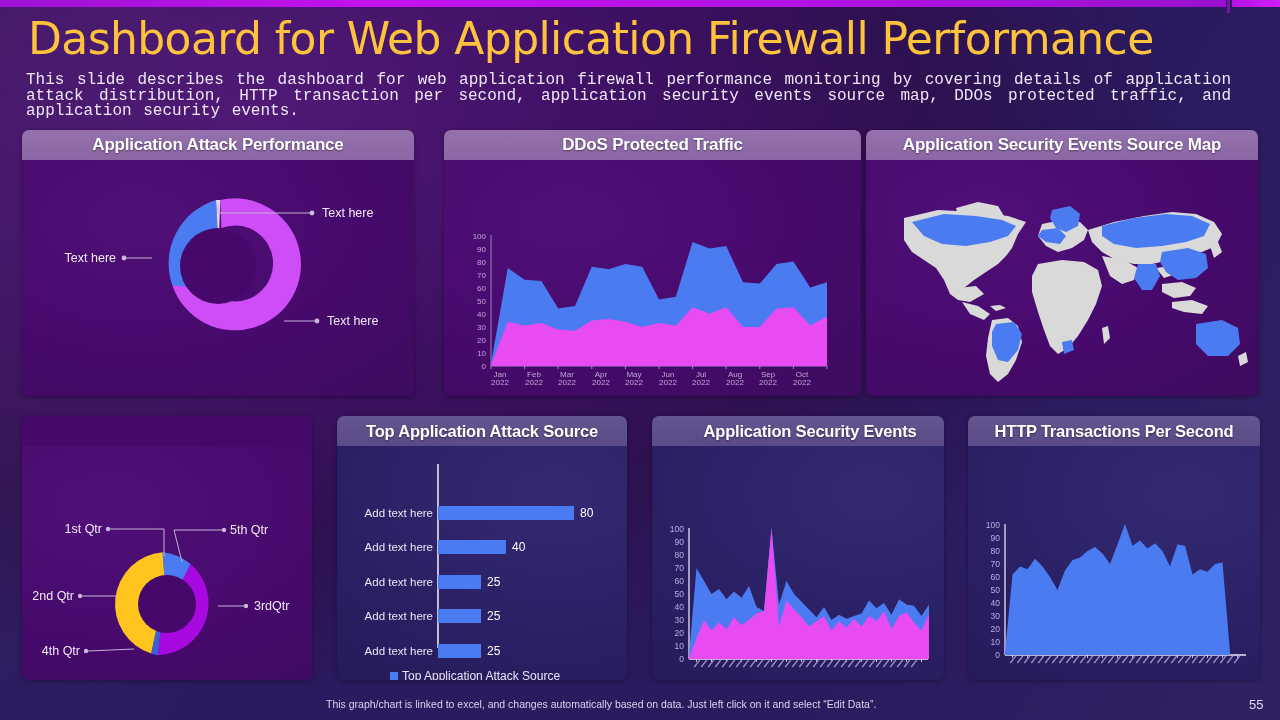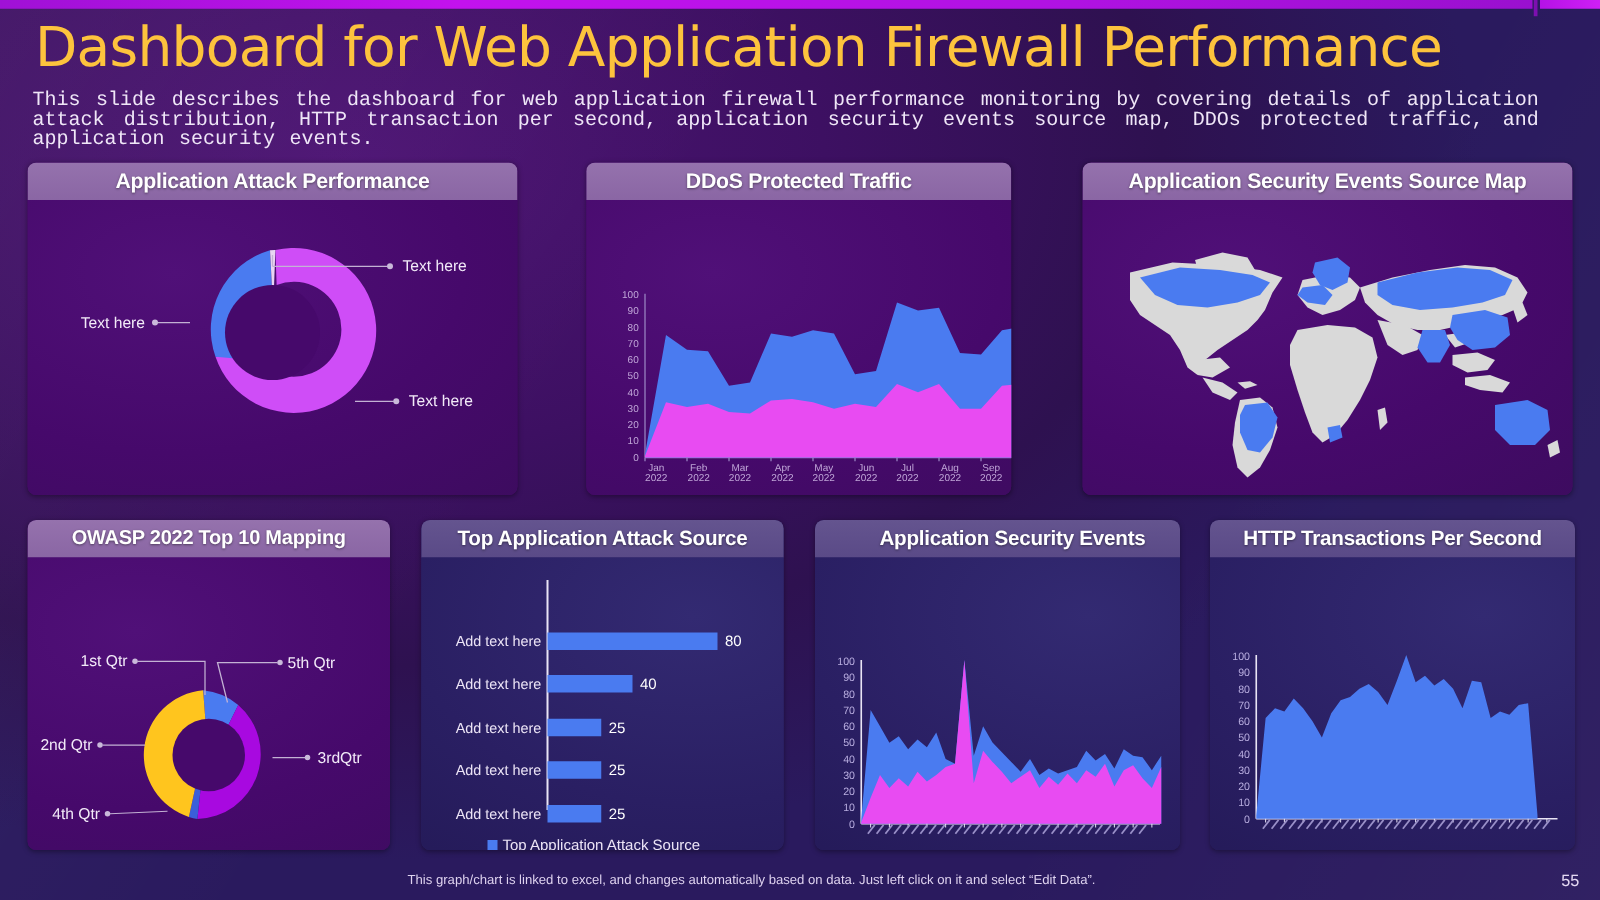--- a/index.html
+++ b/index.html
@@ -113,21 +113,21 @@
           <path class="leader-line" d="M 262 161 L 293 161"></path>
           <circle class="leader-dot" cx="295" cy="161" r="2.4"></circle>
         </g>
         <text class="leader-txt" x="300" y="57">Text here</text>
         <text class="leader-txt" x="94" y="102" text-anchor="end">Text here</text>
         <text class="leader-txt" x="305" y="165">Text here</text>
       </svg>
     </div>
   </div>
 
-  <div class="panel p-purple" style="left:469px;top:130px;width:340px;height:266px;">
+  <div class="panel p-purple" style="left:444px;top:130px;width:417px;height:266px;">
     <div class="phead">DDoS Protected Traffic</div>
     <div class="pbody">
       <svg width="392" height="236" viewBox="0 0 392 236">
 
         <g>
           <text class="axis-lbl-p" x="42" y="78.5" text-anchor="end">100</text>
           <text class="axis-lbl-p" x="42" y="91.5" text-anchor="end">90</text>
           <text class="axis-lbl-p" x="42" y="104.5" text-anchor="end">80</text>
           <text class="axis-lbl-p" x="42" y="117.5" text-anchor="end">70</text>
           <text class="axis-lbl-p" x="42" y="130.5" text-anchor="end">60</text>
@@ -236,21 +236,20 @@
 
           <path d="M330,164 L356,160 L372,168 L374,184 L362,196 L342,196 L330,184 Z"></path>
 
           <path d="M196,182 L206,180 L208,190 L198,194 Z"></path>
         </g>
       </svg>
     </div>
   </div>
 
   <div class="panel p-purple" style="left:22px;top:416px;width:290px;height:264px;">
-    <div class="phead" style="font-size:16px;">OWASP 2022 Top 10 Mapping</div>
     <div class="pbody">
       <svg width="290" height="234" viewBox="0 0 290 234">
         <g>
 
           <path d="M 140.5 106.2 A 52 52 0 0 1 168.6 117.9 L 158.2 138.9 A 29 29 0 0 0 142.5 132.4 Z" fill="#4a7bf0"></path>
 
           <path d="M 168.6 117.9 A 52 52 0 0 1 135.9 209.2 L 139 180.4 A 29 29 0 0 0 158.2 138.9 Z" fill="#a809e0"></path>
 
           <path d="M 135.9 209.2 A 52 52 0 0 1 129.1 207.5 L 135.2 179.6 A 29 29 0 0 0 139 180.4 Z" fill="#3b5fd9"></path>
 

